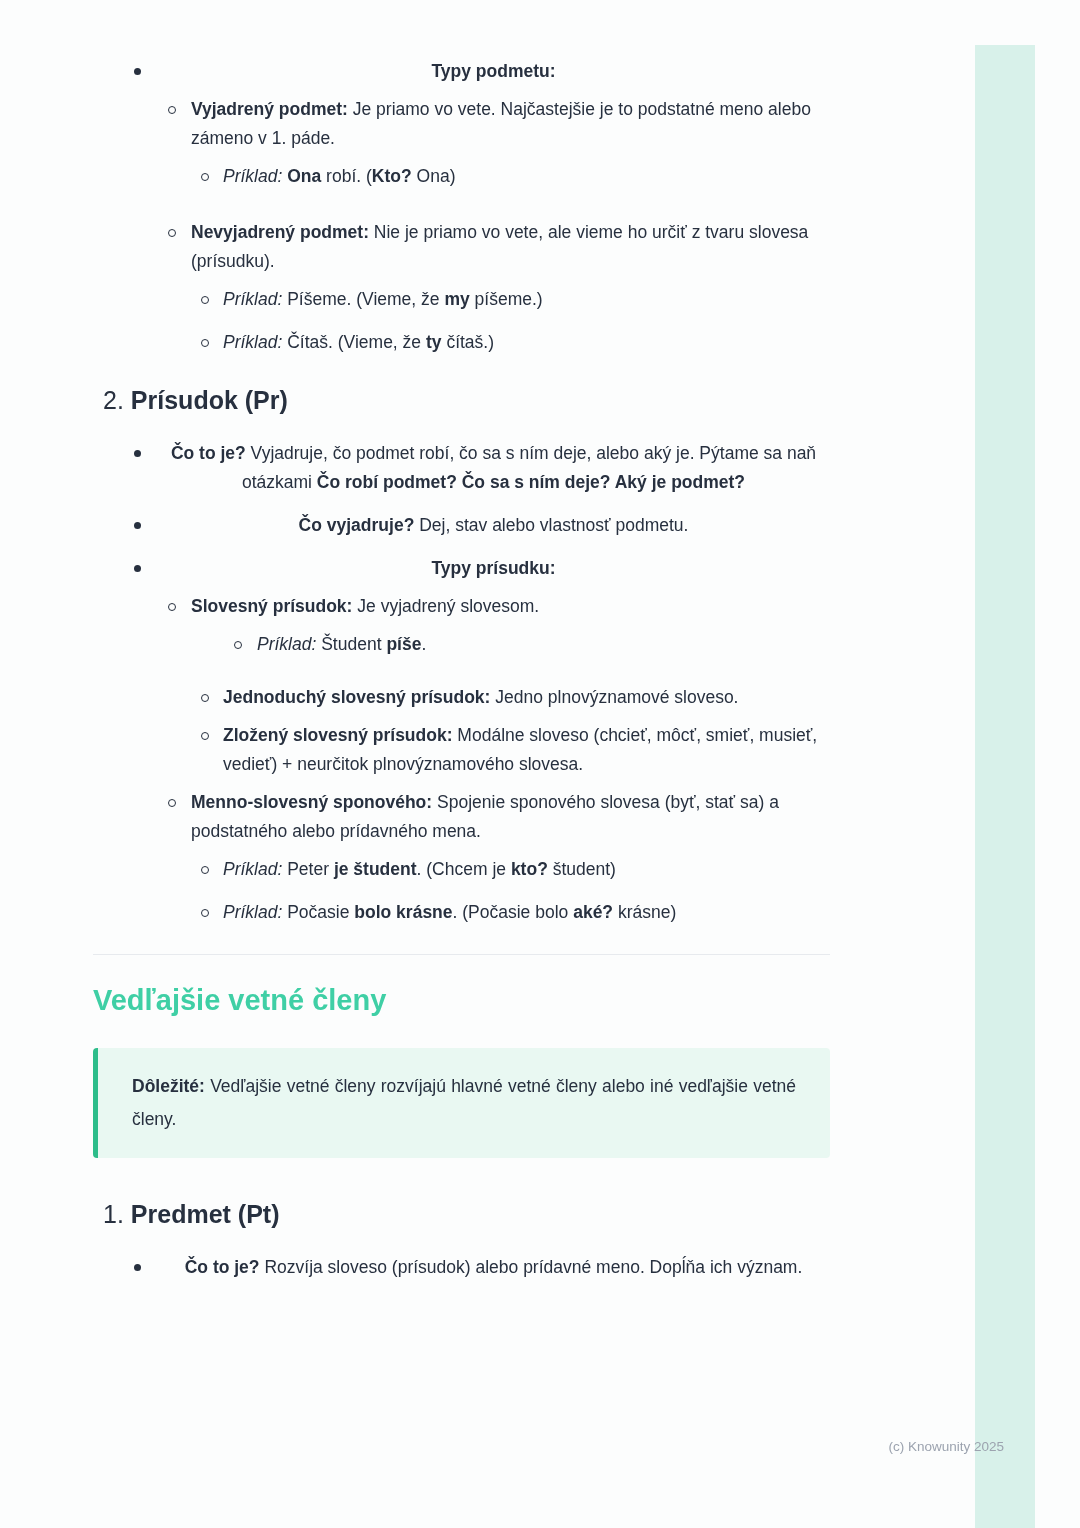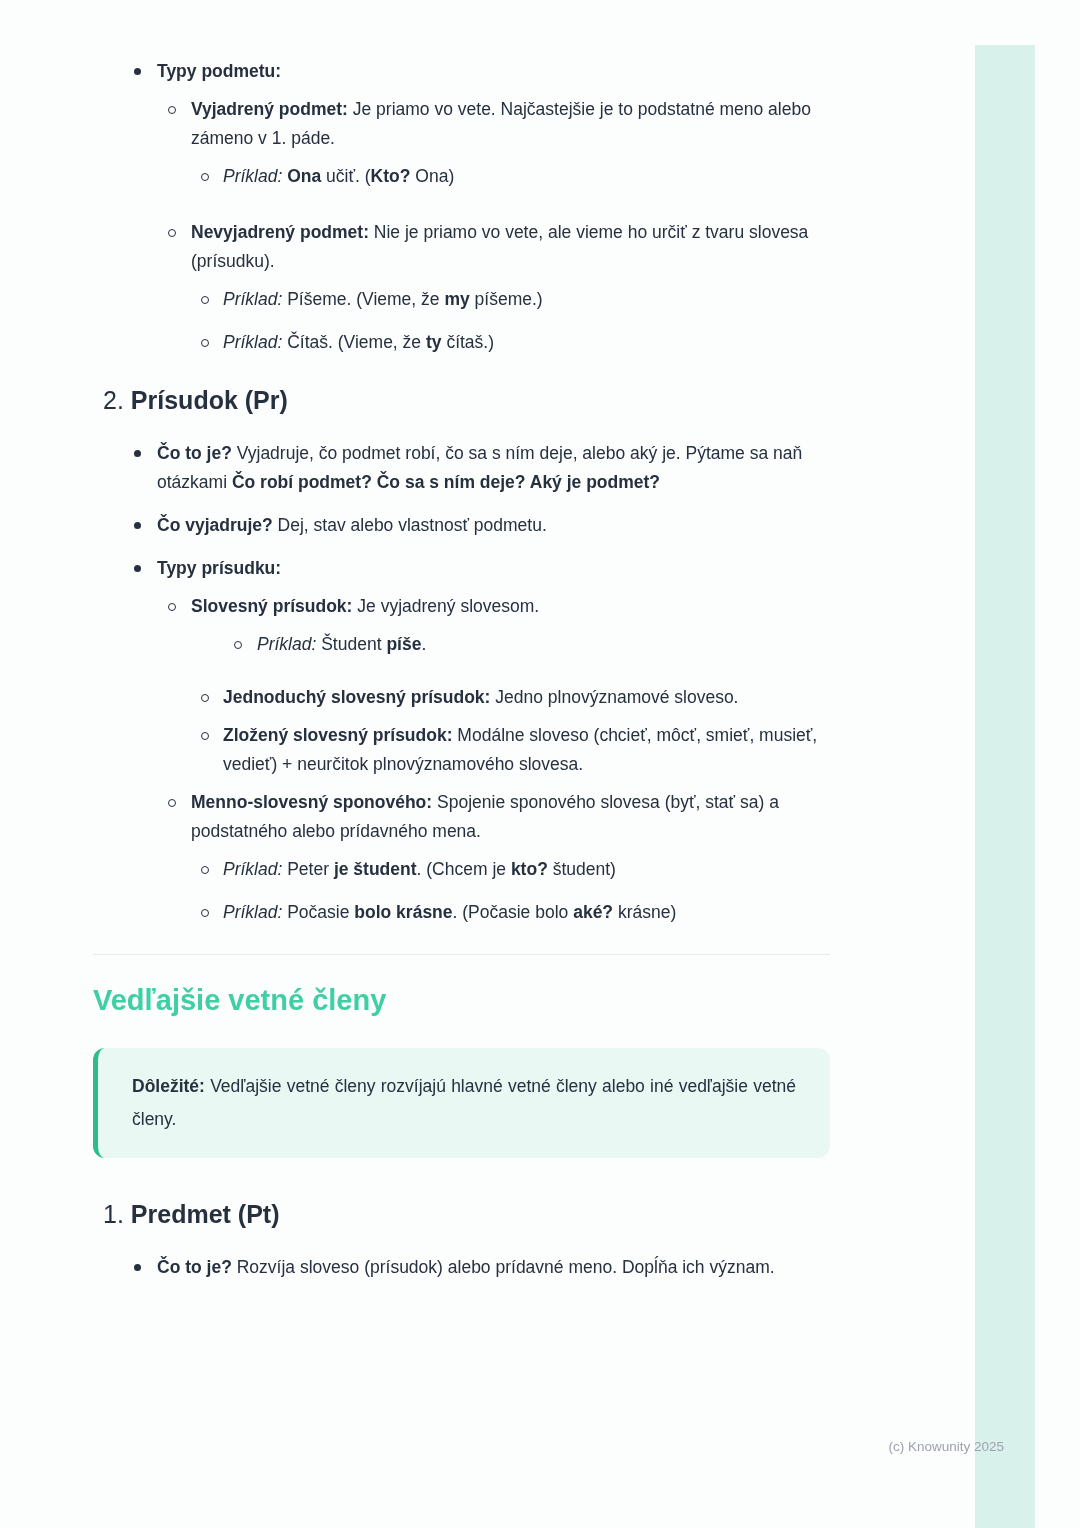--- a/index.html
+++ b/index.html
@@ -43,21 +43,21 @@
     width: 7px; height: 7px;
     background: var(--text, #27303f);
     top: 11px;
   }
   .circle::before {
     width: 6px; height: 6px;
     border: 1.6px solid var(--text, #27303f);
     background: transparent;
     top: 10.5px;
   }
-  .indent-1 { padding-left: 64px; }
+  .indent-1 { padding-left: 64px; text-align: center; }
   .indent-1::before { left: 41px; }
   .indent-2 { padding-left: 98px; }
   .indent-2::before { left: 75px; }
   .indent-3 { padding-left: 130px; }
   .indent-3::before { left: 108px; }
   .indent-4 { padding-left: 164px; }
   .indent-4::before { left: 141px; }
 
   .mb-9  { margin-bottom: 9px; }
   .mb-14 { margin-bottom: 14px; }
@@ -83,21 +83,21 @@
     font-size: 29px;
     line-height: 36px;
     font-weight: 700;
     color: var(--accent, #3fcfa5);
     margin-bottom: 30px;
   }
 
   .callout {
     background: var(--callout-bg, #e9f8f2);
     border-left: 5px solid var(--callout-border, #2dbd8a);
-    border-radius: 12px;
+    border-radius: 4px;
     padding: 22px 34px;
     margin-bottom: 42px;
   }
   .callout-text {
     line-height: 33px;
     text-align: justify;
   }
 
   .watermark {
     position: absolute;
@@ -119,21 +119,21 @@
     <div class="li dot indent-1 mb-9">
       <span class="txt"><span style="font-weight: 700;">Typy podmetu:</span></span>
     </div>
 
     <div class="li circle indent-2 mb-9">
       <span class="txt"><span style="font-weight: 700;">Vyjadrený podmet:</span><span> Je priamo vo vete. Najčastejšie je to podstatné meno alebo zámeno v 1. páde.</span></span>
     </div>
 
 
     <div class="li circle indent-3 mb-27">
-      <span class="txt"><span style="font-style: italic;">Príklad:</span><span> </span><span style="font-weight: 700;">Ona</span><span> učiť. (</span><span style="font-weight: 700;">Kto?</span><span> Ona)</span></span>
+      <span class="txt"><span style="font-style: italic;">Príklad:</span><span> </span><span style="font-weight: 700;">Ona</span><span> robí. (</span><span style="font-weight: 700;">Kto?</span><span> Ona)</span></span>
     </div>
 
     <div class="li circle indent-2 mb-9">
       <span class="txt"><span style="font-weight: 700;">Nevyjadrený podmet:</span><span> Nie je priamo vo vete, ale vieme ho určiť z tvaru slovesa (prísudku).</span></span>
     </div>
 
     <div class="li circle indent-3 mb-14">
       <span class="txt"><span style="font-style: italic;">Príklad:</span><span> Píšeme. (Vieme, že </span><span style="font-weight: 700;">my</span><span> píšeme.)</span></span>
     </div>
 

